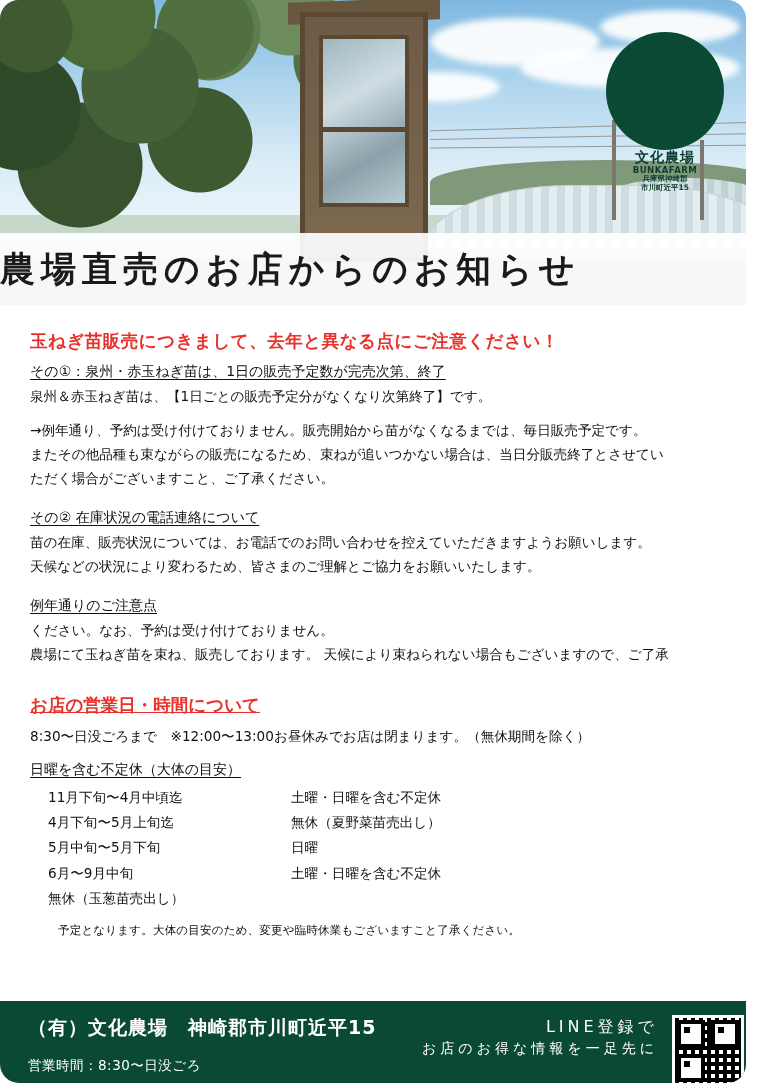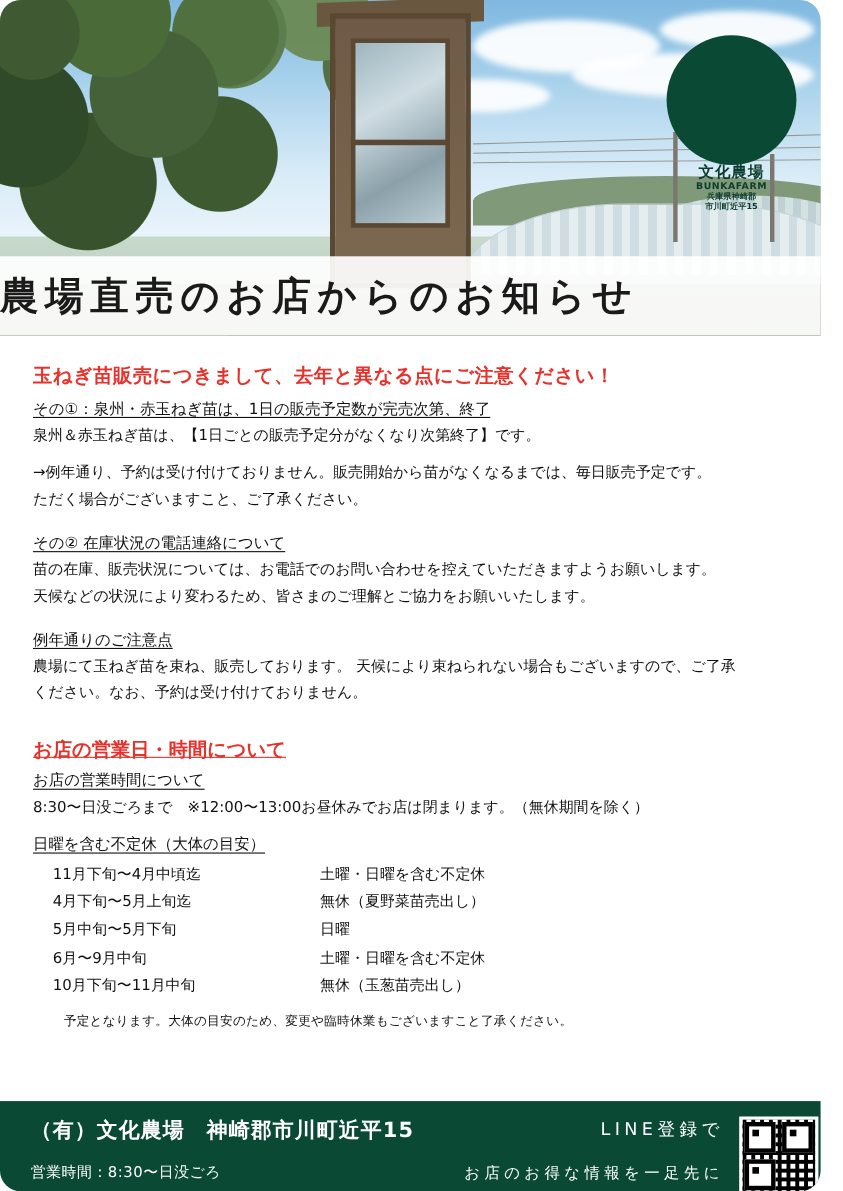--- a/index.html
+++ b/index.html
@@ -158,21 +158,21 @@
 
   
   .footer{
     position:absolute;left:0;bottom:0;width:766px;height:82px;background:#0a4a35;color:#fff;
   }
   .footer-left{position:absolute;left:28px;top:14px;}
   .f-line1{font-size:19px;font-weight:bold;letter-spacing:1px;}
   .f-line2{font-size:13.5px;margin-top:16px;letter-spacing:.5px;}
   .footer-right{position:absolute;right:108px;top:16px;text-align:right;}
   .f-r1{font-size:16px;letter-spacing:4px;}
-  .f-r2{font-size:14px;letter-spacing:4px;margin-top:20px;}
+  .f-r2{font-size:14px;letter-spacing:4px;margin-top:2px;}
   .qr{
     position:absolute;right:22px;top:14px;width:72px;height:72px;background:#fff;padding:3px;box-sizing:border-box;
   }
   .qr-inner{
     width:100%;height:100%;
     background-image:
       linear-gradient(90deg,#000 50%,transparent 50%),
       linear-gradient(0deg,#000 50%,transparent 50%);
     background-size:8px 8px,8px 8px;
     background-color:#fff;
@@ -231,39 +231,39 @@
   <div class="body-wrap">
 
     <div class="red-head">玉ねぎ苗販売につきまして、去年と異なる点にご注意ください！</div>
 
     <div class="u-head">その①：泉州・赤玉ねぎ苗は、1日の販売予定数が完売次第、終了</div>
     <div class="p">泉州＆赤玉ねぎ苗は、【1日ごとの販売予定分がなくなり次第終了】です。</div>
 
     <div class="gap-s"></div>
 
     <div class="p">→例年通り、予約は受け付けておりません。販売開始から苗がなくなるまでは、毎日販売予定です。</div>
+    <div class="p">またその他品種も束ながらの販売になるため、束ねが追いつかない場合は、当日分販売終了とさせてい</div>
     <div class="p">ただく場合がございますこと、ご了承ください。</div>
 
     <div class="gap-m"></div>
 
     <div class="u-head">その② 在庫状況の電話連絡について</div>
     <div class="p">苗の在庫、販売状況については、お電話でのお問い合わせを控えていただきますようお願いします。</div>
     <div class="p">天候などの状況により変わるため、皆さまのご理解とご協力をお願いいたします。</div>
 
     <div class="gap-m"></div>
 
     <div class="u-head">例年通りのご注意点</div>
+    <div class="p">ください。なお、予約は受け付けておりません。</div>
     <div class="p">農場にて玉ねぎ苗を束ね、販売しております。 天候により束ねられない場合もございますので、ご了承</div>
-    <div class="p">ください。なお、予約は受け付けておりません。</div>
 
     <div class="gap-l"></div>
 
     <div class="sec2-head">お店の営業日・時間について</div>
 
-    <div class="u-head">お店の営業時間について</div>
     <div class="p">8:30〜日没ごろまで　※12:00〜13:00お昼休みでお店は閉まります。（無休期間を除く）</div>
 
     <div class="gap-s"></div>
 
     <div class="u-head">日曜を含む不定休（大体の目安）</div>
 
     <div class="sched">
       <div class="sched-row">
         <div class="col1">11月下旬〜4月中頃迄</div>
         <div class="col2">土曜・日曜を含む不定休</div>
@@ -274,21 +274,20 @@
       </div>
       <div class="sched-row">
         <div class="col1">5月中旬〜5月下旬</div>
         <div class="col2">日曜</div>
       </div>
       <div class="sched-row">
         <div class="col1">6月〜9月中旬</div>
         <div class="col2">土曜・日曜を含む不定休</div>
       </div>
       <div class="sched-row">
-        <div class="col1">10月下旬〜11月中旬</div>
         <div class="col2">無休（玉葱苗売出し）</div>
       </div>
     </div>
 
     <div class="note-small">予定となります。大体の目安のため、変更や臨時休業もございますこと了承ください。</div>
   </div>
 
   <div class="footer">
     <div class="footer-left">
       <div class="f-line1">（有）文化農場　神崎郡市川町近平15</div>

